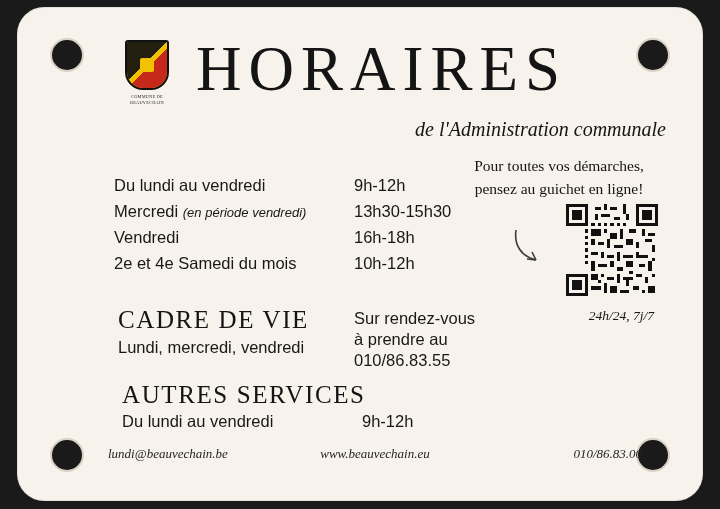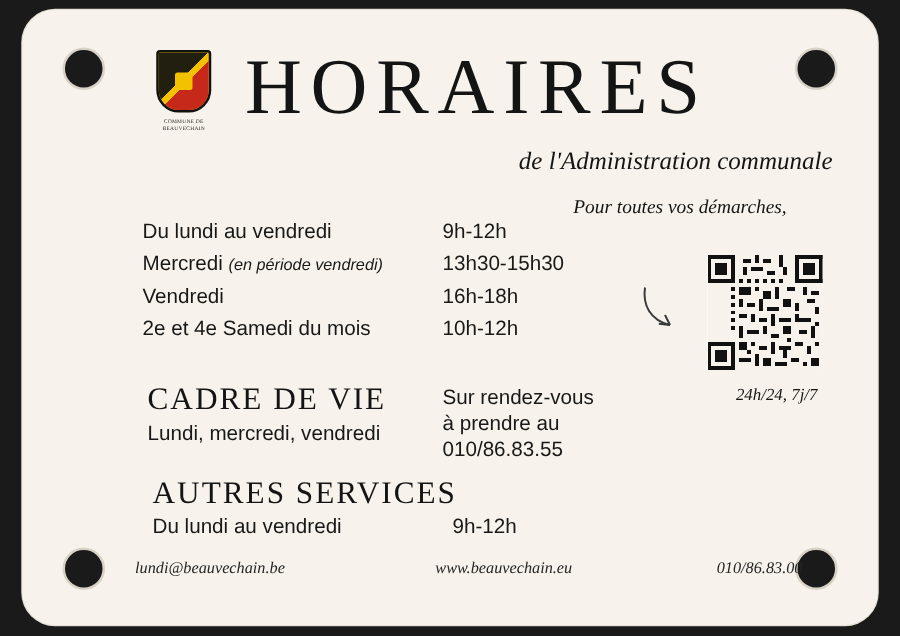--- a/index.html
+++ b/index.html
@@ -170,26 +170,25 @@
   #sec2-rows .value {
     left: 236px;
     top: -30px;
     line-height: 1.28;
     white-space: pre-line;
   }
 
   
   #promo {
     position: absolute;
-    right: 45px;
+    right: 30px;
     top: 146px;
     width: 226px;
     text-align: center;
     font-family: "Liberation Serif", serif;
-    font-style: italic;
     font-size: 15.5px;
     color: #141414;
     line-height: 1.5;
   }
 
   #qr-wrap {
     position: absolute;
     right: 44px;
     top: 196px;
     width: 92px;
@@ -225,21 +224,21 @@
     left: 90px;
     right: 60px;
     bottom: 36px;
     height: 18px;
     font-family: "Liberation Serif", serif;
     font-style: italic;
     font-size: 13px;
     color: #242424;
   }
   #footer .f-left   { position: absolute; left: 0; }
-  #footer .f-center { position: absolute; left: 50%; transform: translateX(-50%); margin-left: 28px; }
+  #footer .f-center { position: absolute; left: 50%; transform: translateX(-50%); }
   #footer .f-right  { position: absolute; right: 0; }
 </style>
 </head>
 <body>
 
 <div id="poster">
   <div id="plaque">
 
     <div class="bolt tl"></div>
     <div class="bolt tr"></div>
@@ -288,20 +287,21 @@
     <div class="section-title" id="sec3-title">AUTRES SERVICES</div>
     <div class="rows" id="sec3-rows">
       <div class="row">
         <span class="label">Du lundi au vendredi</span>
         <span class="value">9h-12h</span>
       </div>
     </div>
 
     <div id="promo">
       <div>Pour toutes vos démarches,</div>
+      <div>pensez au guichet en ligne!</div>
     </div>
 
     <div id="arrow">
       <svg viewBox="0 0 42 42" width="42" height="42" aria-hidden="true">
         <path d="M6 4 C4 18, 10 30, 26 34" stroke="#3a3a3a" stroke-width="1.6" fill="none"></path>
         <path d="M26 34 L17 33 M26 34 L22 26" stroke="#3a3a3a" stroke-width="1.6" fill="none"></path>
       </svg>
     </div>
 
     <div id="qr-wrap">

